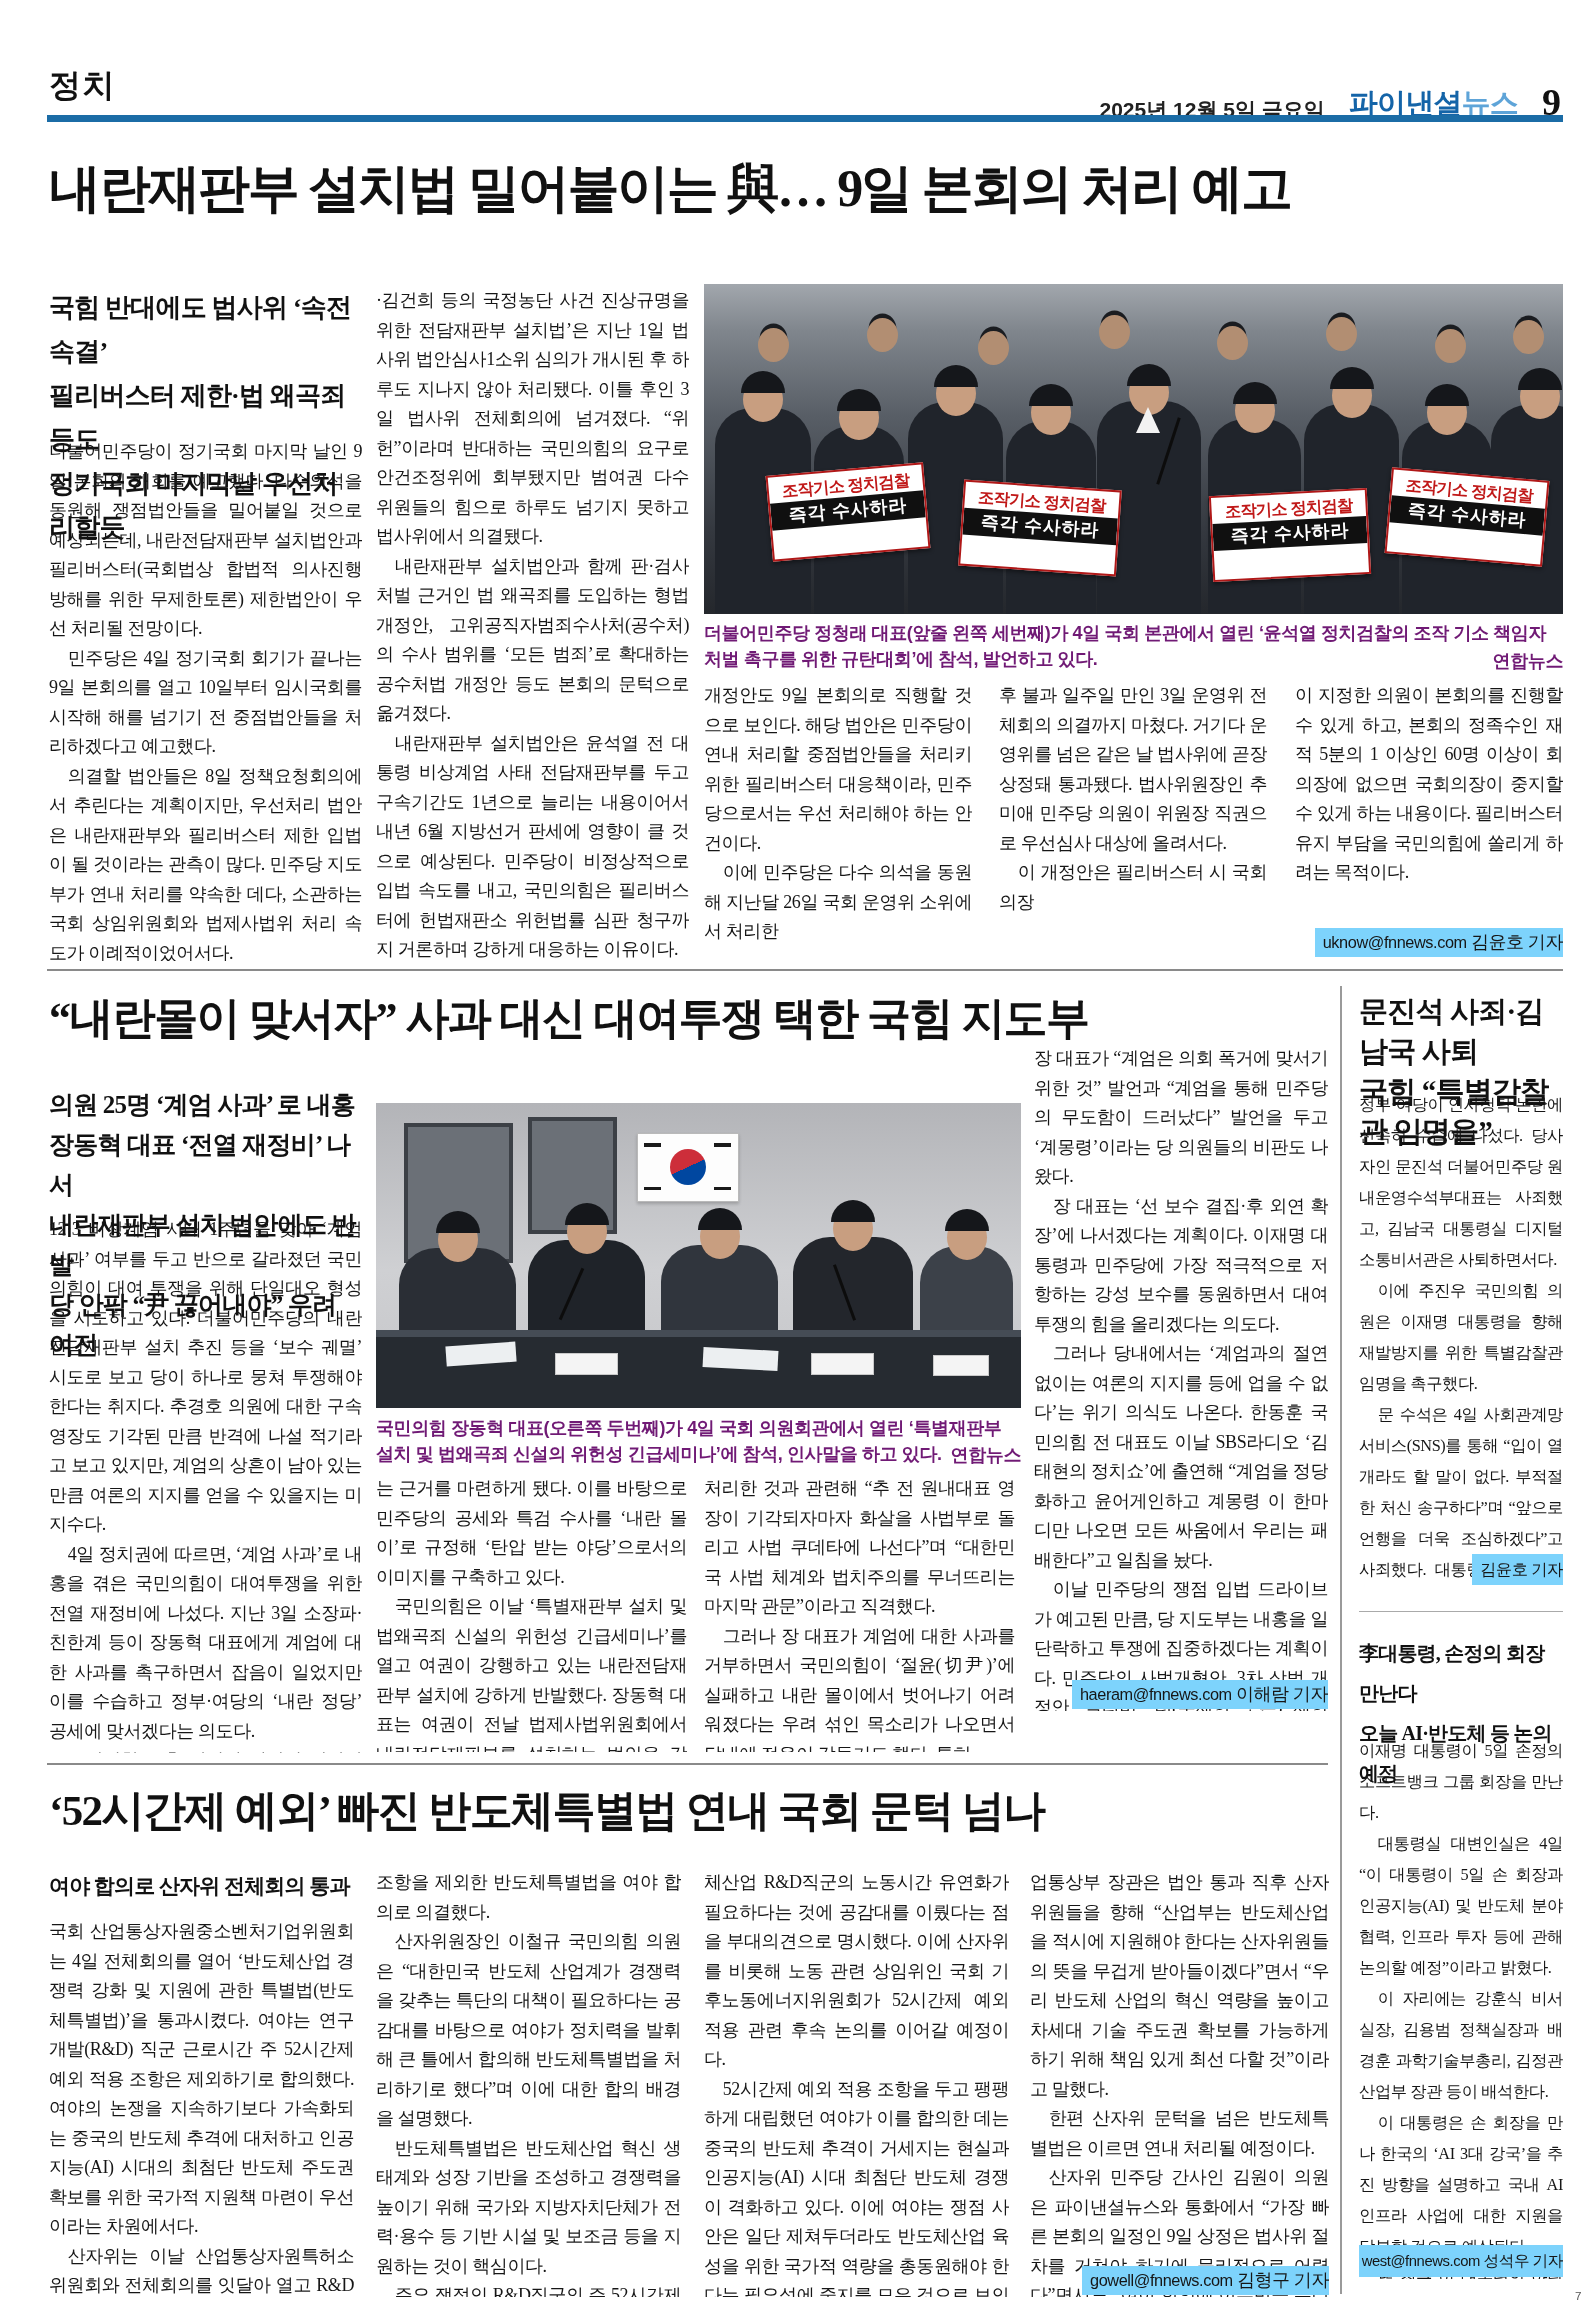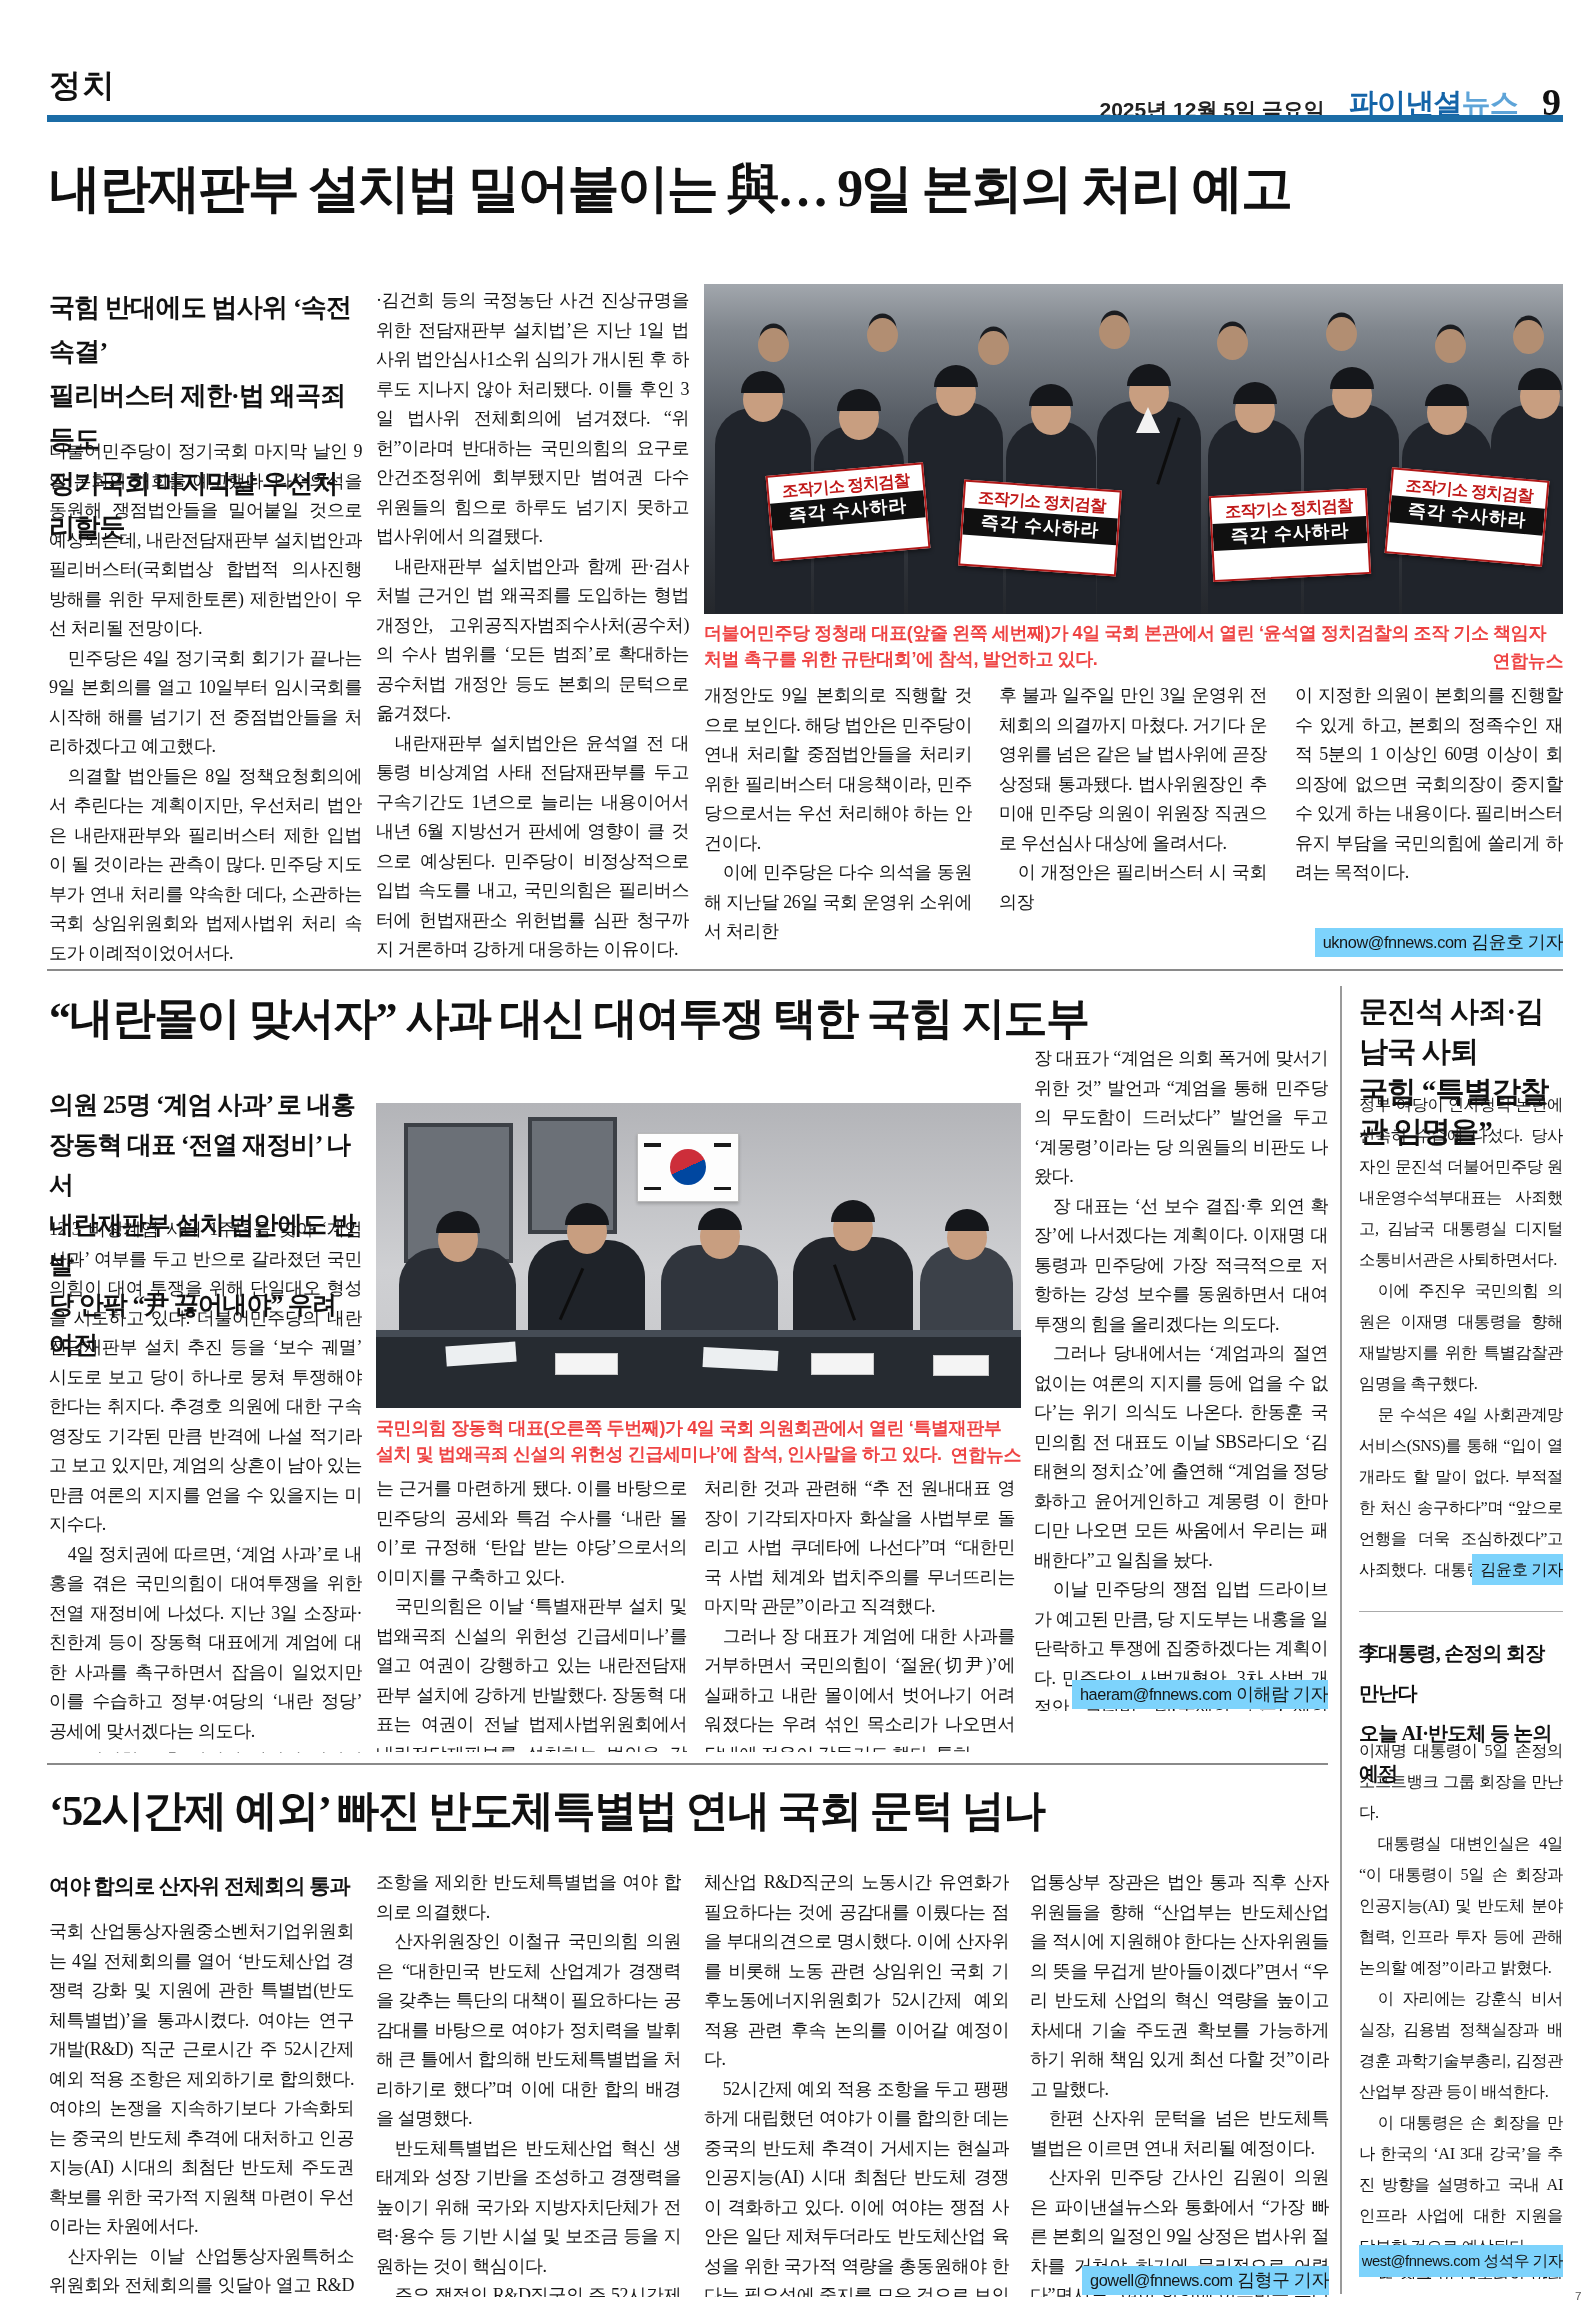--- a/index.html
+++ b/index.html
@@ -28,21 +28,21 @@
   .col{font-size:18px;line-height:29.5px;text-align:justify;letter-spacing:-0.4px;
        color:#161616;overflow:hidden;}
   .col p{margin:0;}
   .col p + p{text-indent:18.7px;}
   .sbcol{font-size:16.3px;line-height:31px;}
   .byline{position:absolute;right:0;bottom:1.6px;font-size:18px;letter-spacing:-0.4px;
           background:#7dd3fc;padding-left:7.8px;white-space:nowrap;}
   .byline .em{font-family:"Liberation Sans",sans-serif;font-size:16.3px;}
   
   .caption{position:absolute;font-family:"Liberation Sans",sans-serif;font-size:18px;
-           line-height:26px;font-weight:bold;color:#ef4444;letter-spacing:-0.4px;}
+           line-height:26px;font-weight:bold;color:#701a75;letter-spacing:-0.4px;}
   .credit{position:absolute;right:0;bottom:0;font-weight:bold;background:#fff;padding-left:6.2px;}
   .divider{background:#8a8a8a;}
   .vrule{background:#9a9a9a;}
   
   .photo{position:absolute;overflow:hidden;}
   .photo1{background:linear-gradient(180deg,#a2a7ad 0%,#80868d 14%,#585e66 40%,#34383f 75%,#24272c 100%);}
   .photo2{background:linear-gradient(180deg,#b3b4b8 0%,#cfd0d3 55%,#c4c5c8 100%);}
   .pn{position:absolute;background:#20242b;border-radius:37px 37px 0 0;}
   .pn::before{content:"";position:absolute;top:-31px;left:50%;transform:translateX(-50%);
               width:40px;height:45px;border-radius:50%;background:#c89e80;}

